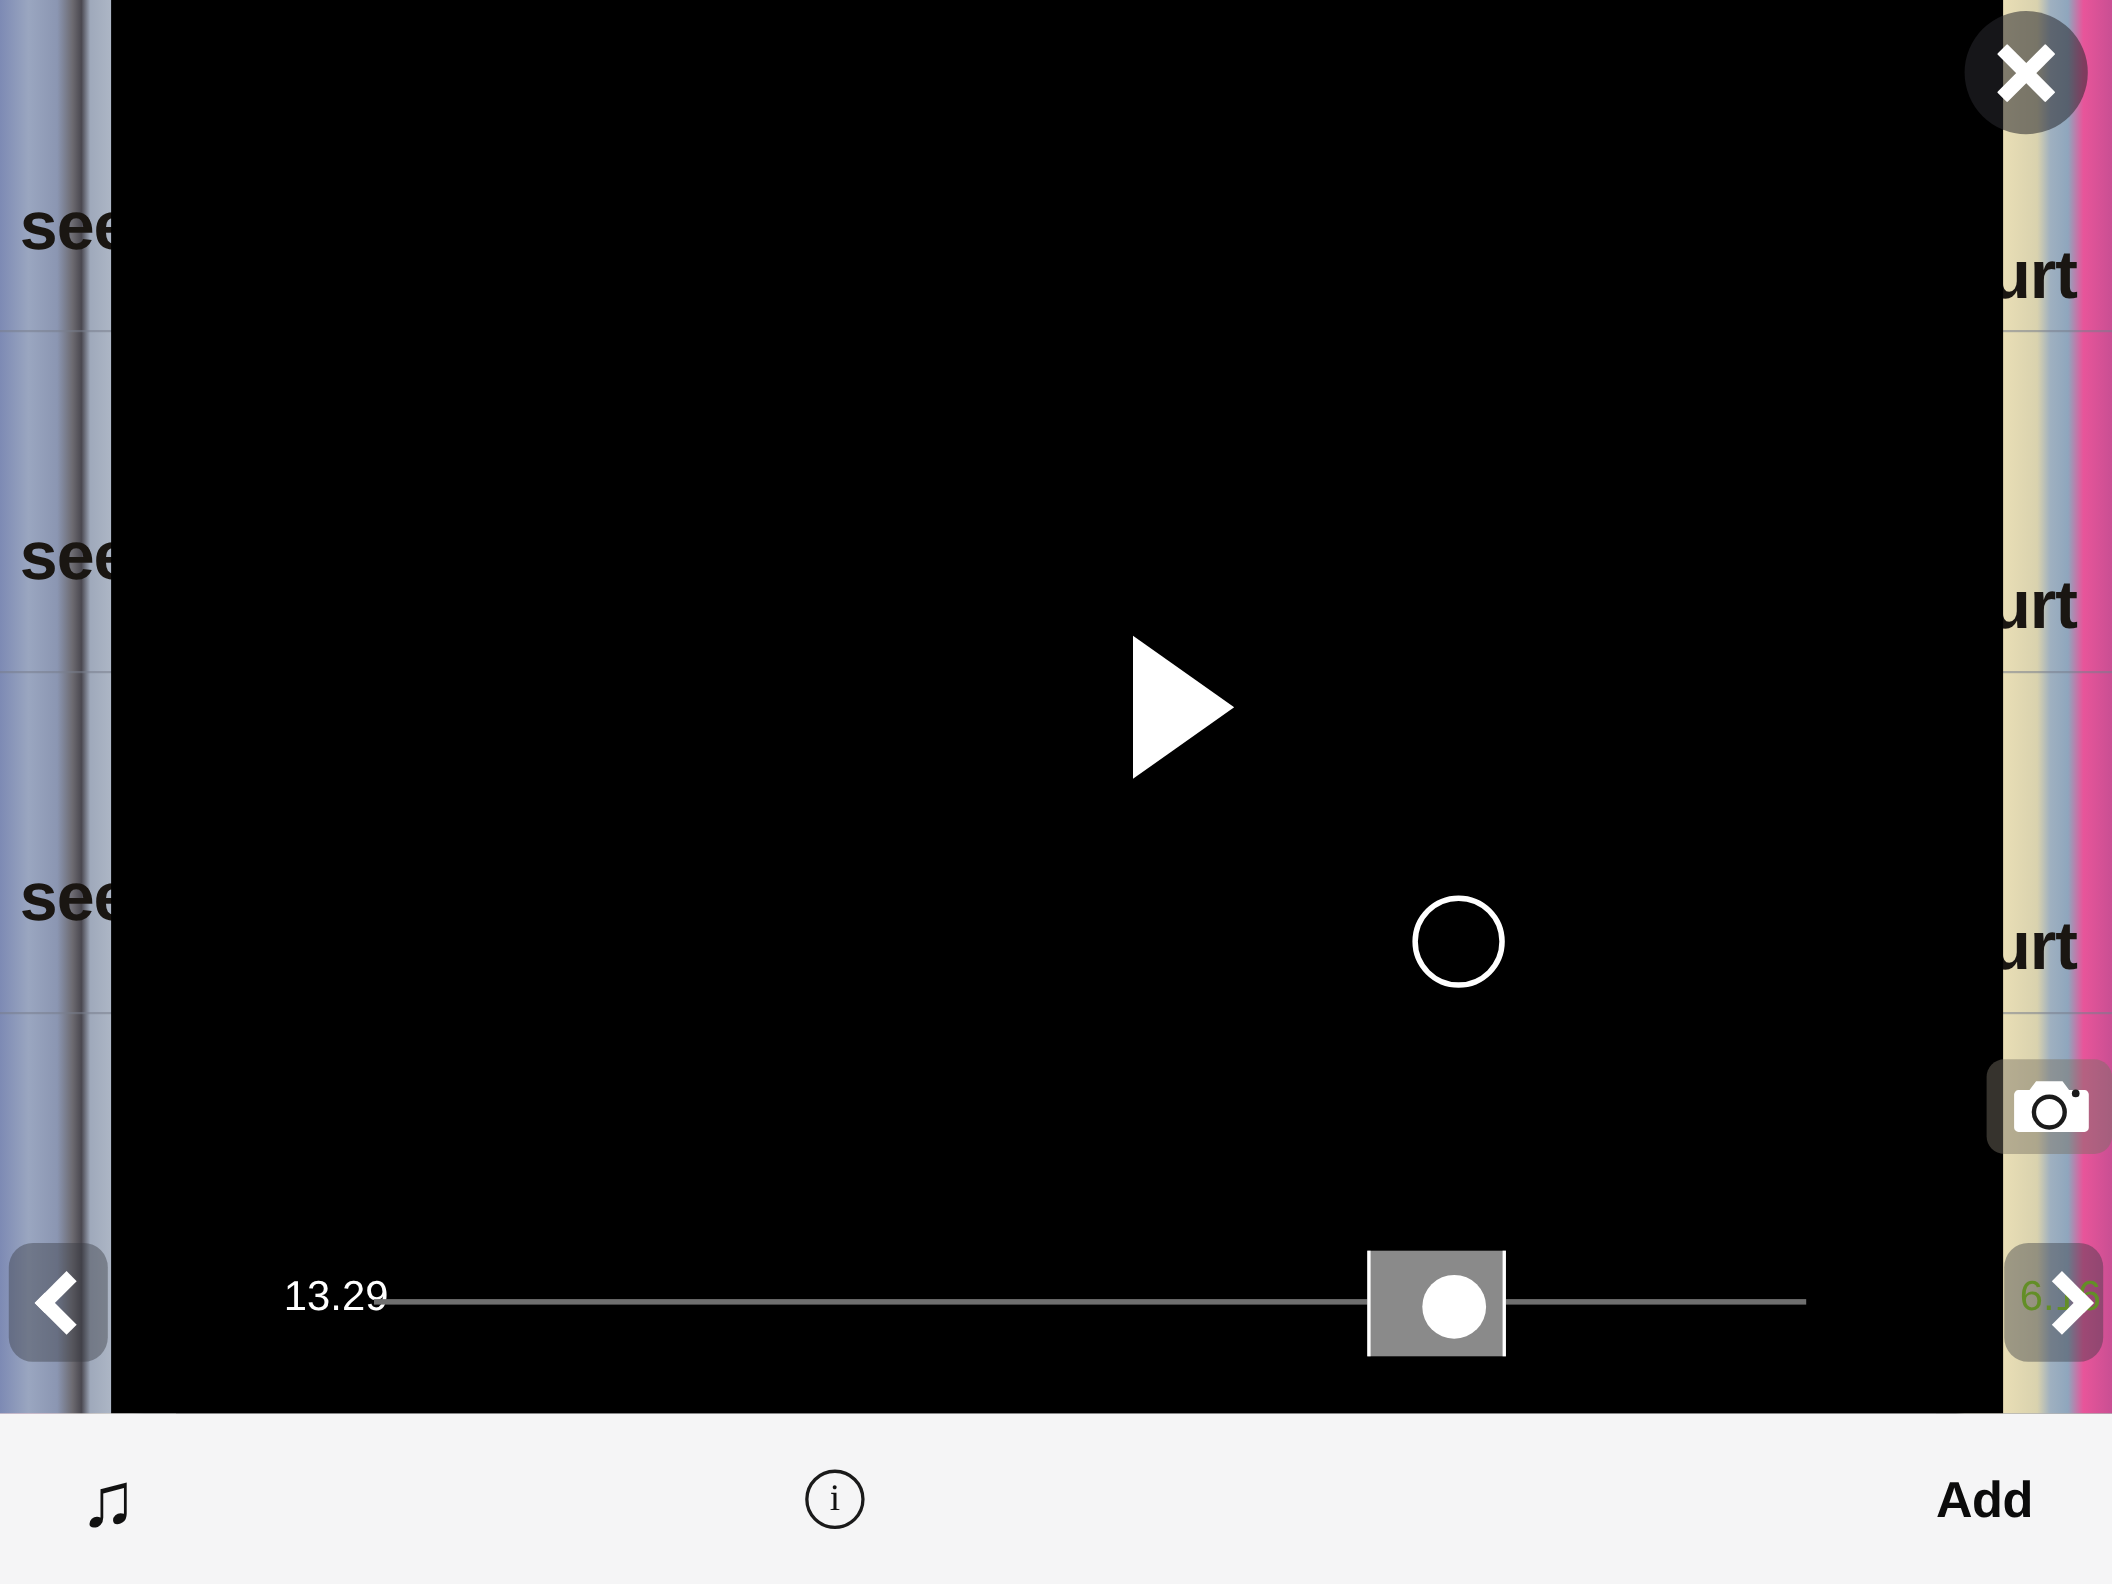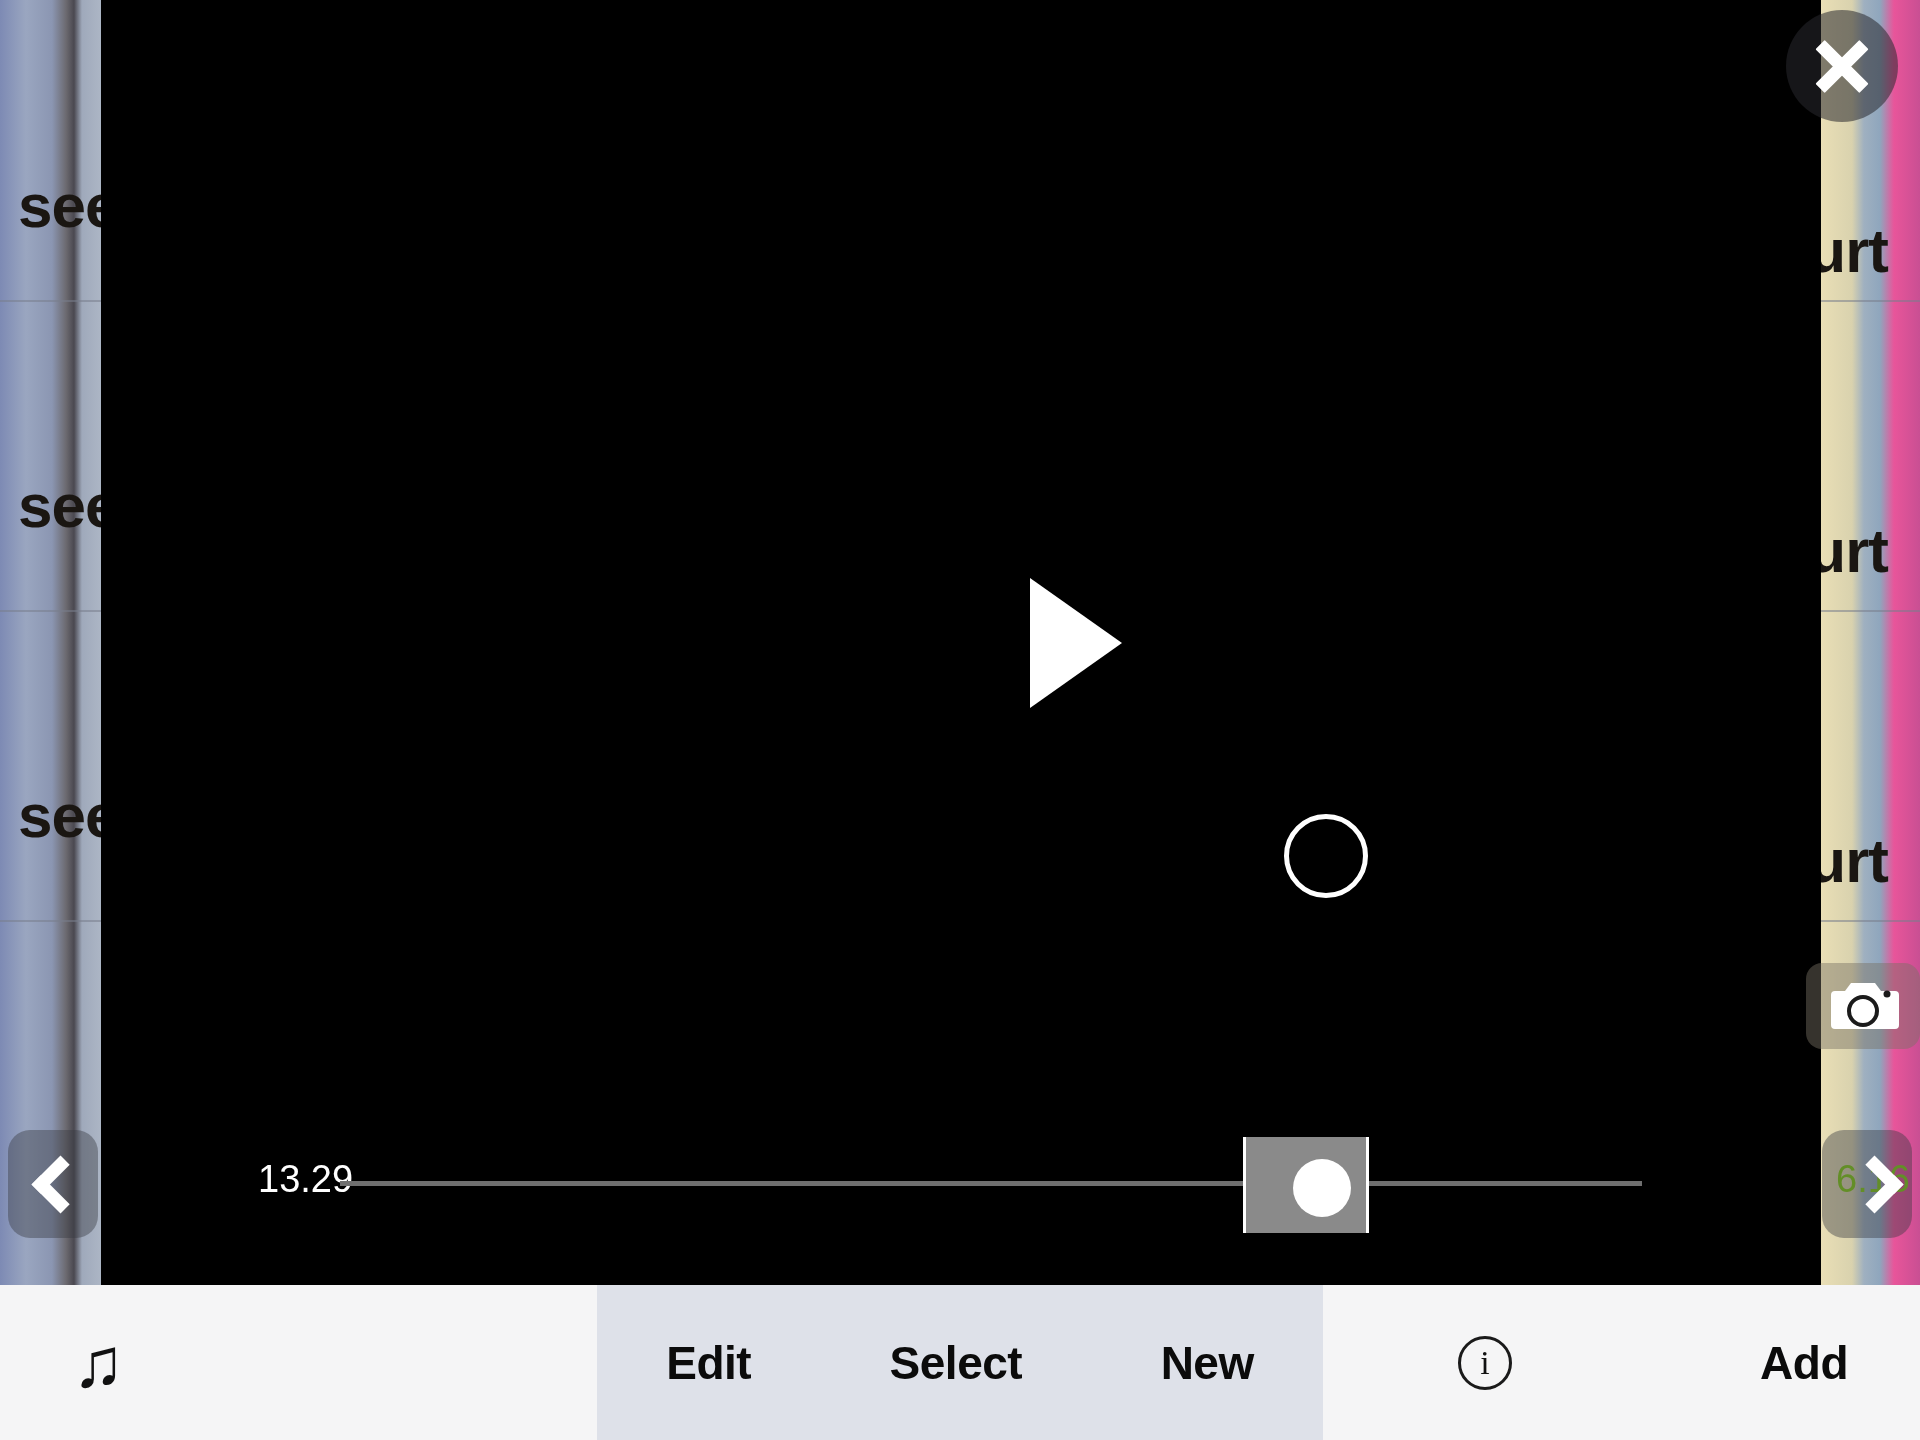--- a/index.html
+++ b/index.html
@@ -321,25 +321,20 @@
   <div id="nav-next" class="nav-arrow">
     <span class="chev"></span>
   </div>
 
   <div id="toolbar">
 
     <div id="tb-left">
       <span id="music-note">♫</span>
     </div>
 
-    <div id="tb-mid">
-      <span class="tb-label">Edit</span>
-      <span class="tb-label">Select</span>
-      <span class="tb-label">New</span>
-    </div>
 
     <div id="tb-right">
       <span id="info-icon">i</span>
       <span class="tb-label">Add</span>
     </div>
   </div>
 
 </div>
 
 </body></html>

